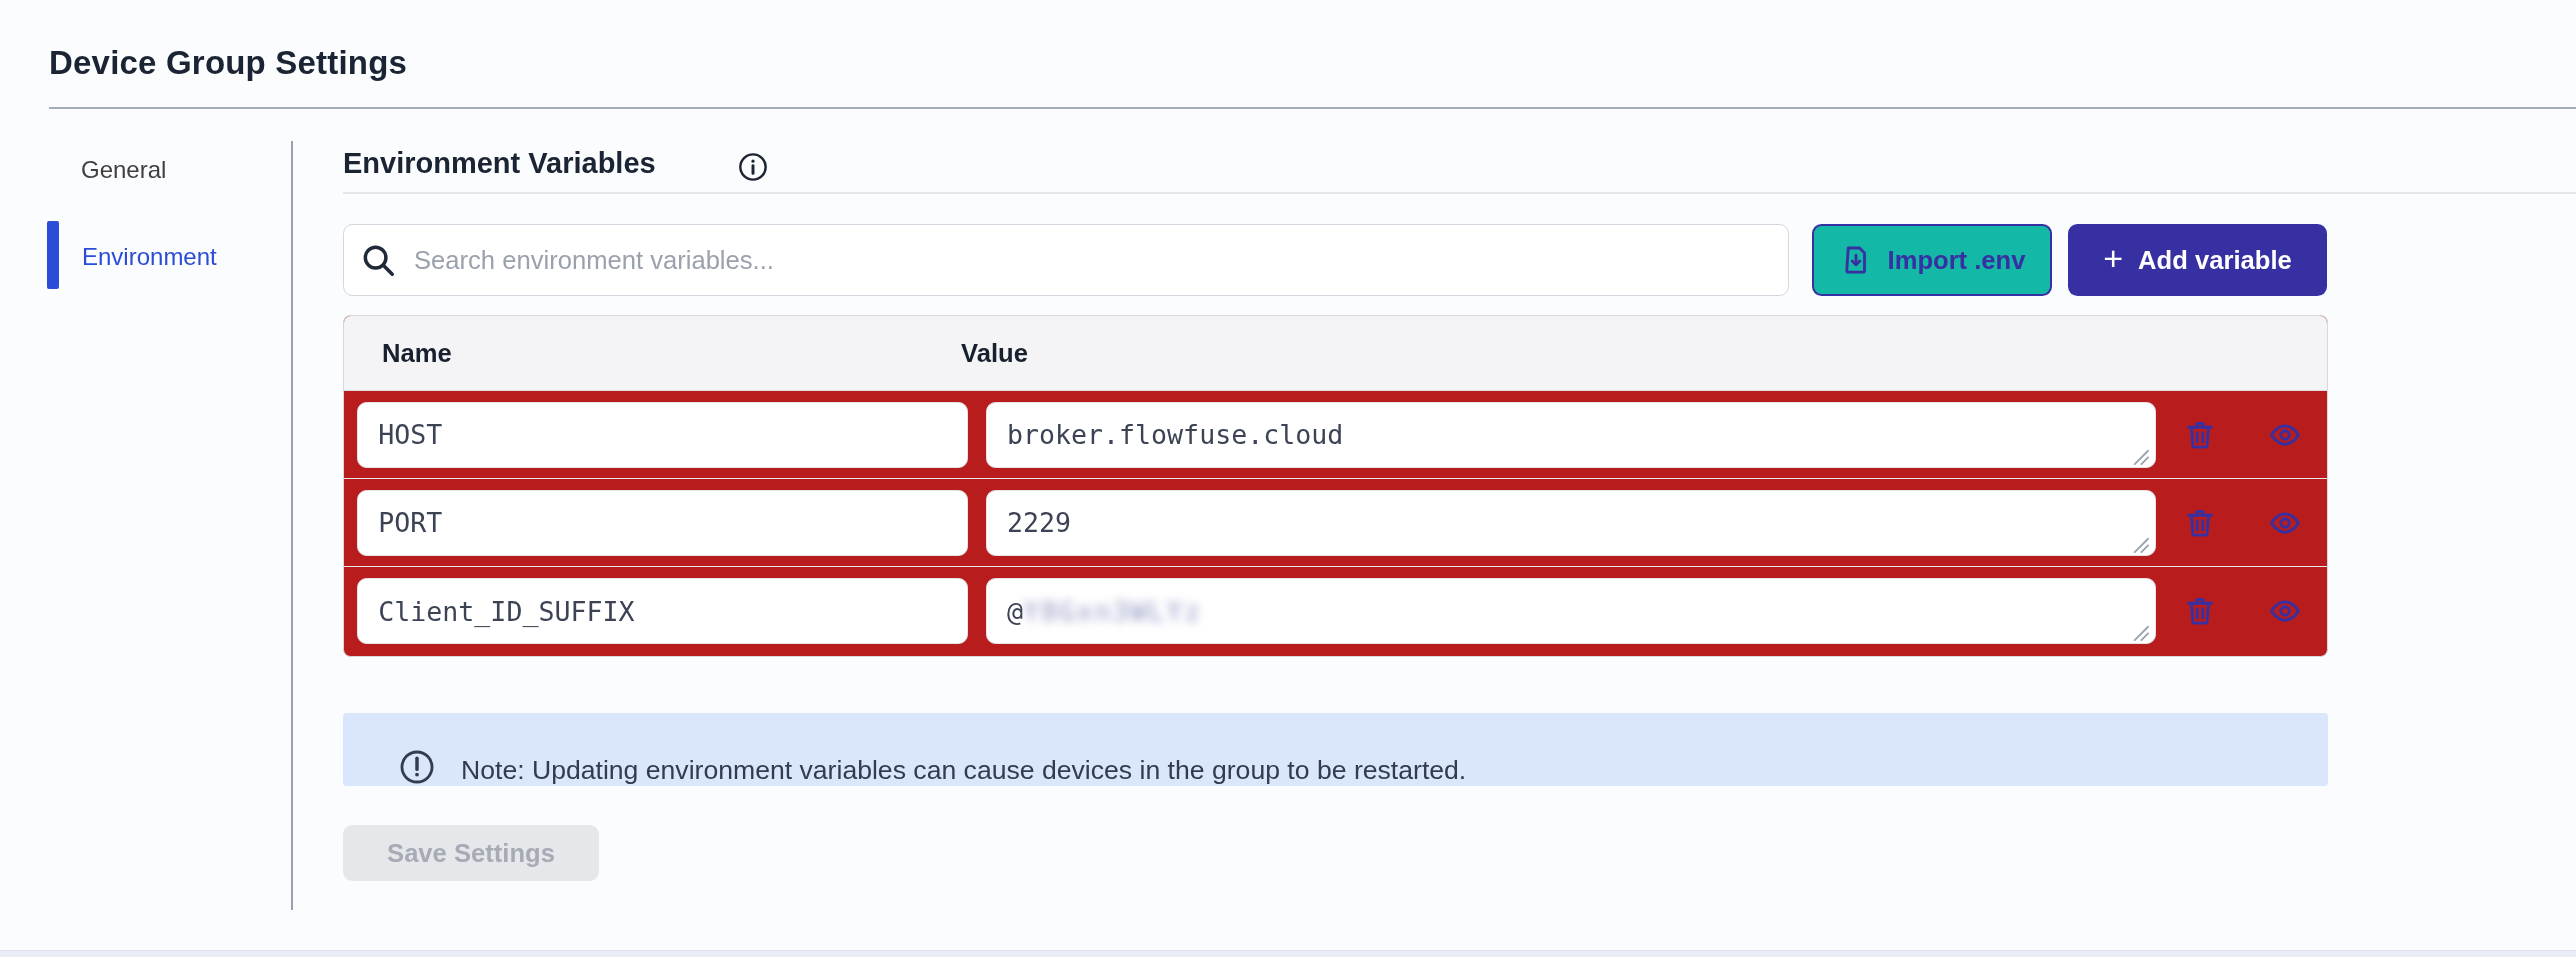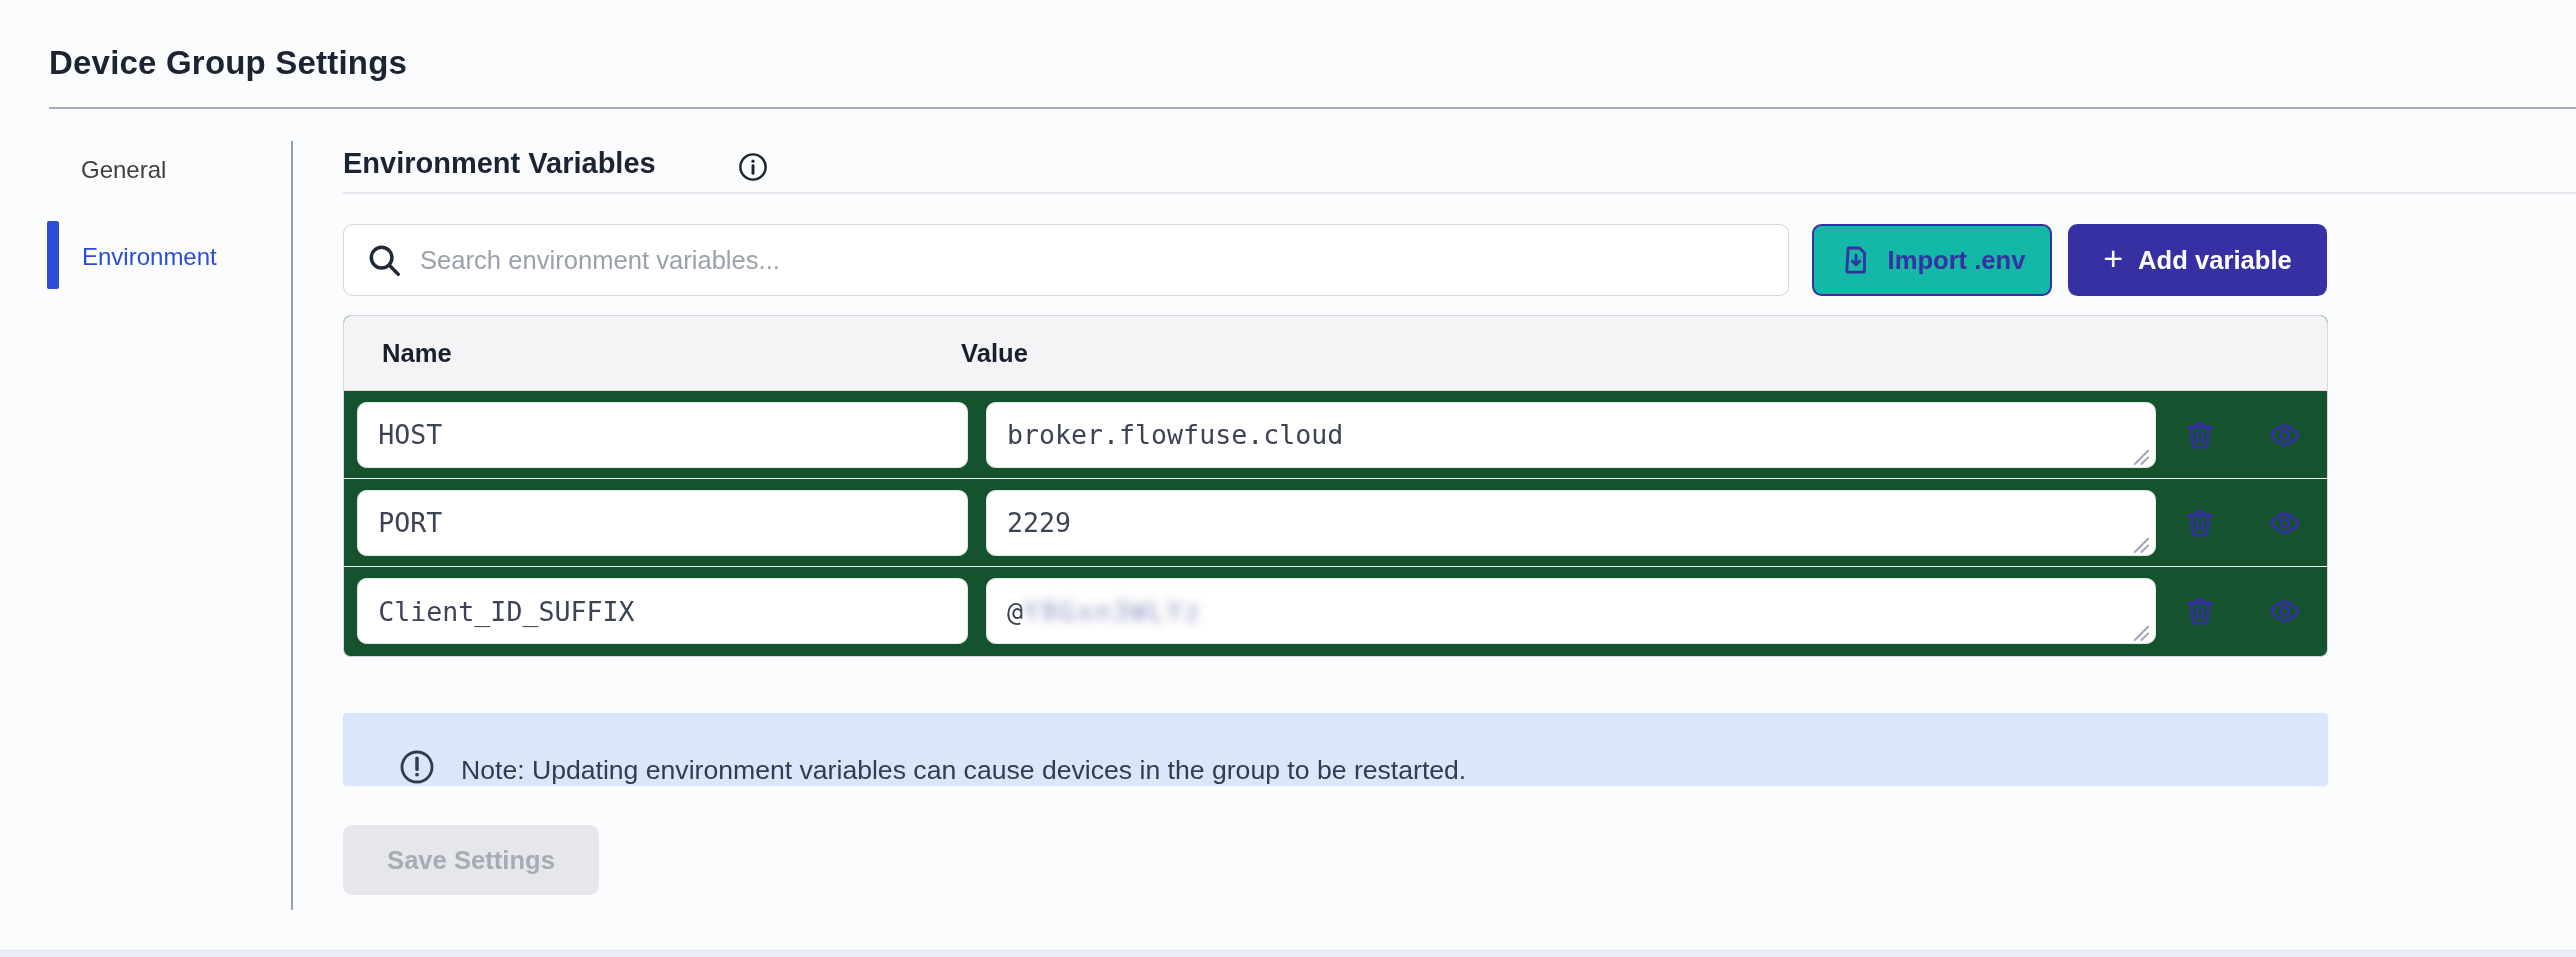--- a/index.html
+++ b/index.html
@@ -24,36 +24,36 @@
   .side-env { left:82px; top:243px; color:#2b4cd7; }
   .active-bar { left:47px; top:221px; width:12.3px; height:68px; background:#2b4cd7; border-radius:1.9px; }
 
   
   .main-heading { left:343px; top:147px; font-size:29px; font-weight:bold; color:#1b2433; }
   .info-icon { left:737px; top:151px; width:32px; height:32px; color:#1b2433; cursor:pointer; }
   .heading-divider { left:343px; right:0; top:192px; height:1.9px; background:#e4e6eb; }
 
   
   .search-wrap { left:343px; top:224px; width:1446px; height:72px; background:#fff;
-    border:1.9px solid #d3d6dd; border-radius:9.5px; display:flex; align-items:center; padding:0 21px; }
+    border:1.9px solid #d3d6dd; border-radius:9.5px; display:flex; align-items:center; padding:0 15px; }
   .search-icon { width:38px; height:38px; color:#1f2937; flex:none; }
   .search-input { border:none; outline:none; background:transparent; flex:1; margin-left:17px;
     font-size:25.6px; font-family:"Liberation Sans", sans-serif; color:#2f3747; }
   .search-input::placeholder { color:#9aa1ad; }
 
   .btn { display:flex; align-items:center; justify-content:center; gap:15px; border-radius:9.5px;
     font-size:25.6px; font-weight:bold; cursor:pointer; }
   .btn-import { left:1812px; top:224px; width:240px; height:72px; background:#14b8a6;
     border:2.8px solid #3730a3; color:#3730a3; }
   .btn-import svg { width:34px; height:34px; }
   .btn-add { left:2068px; top:224px; width:259px; height:72px; background:#3730a3; color:#fff; border:none; }
   .plus-glyph { font-size:34px; font-weight:normal; line-height:1; position:relative; top:-1.9px; }
 
   
-  .env-table { left:343px; top:315px; width:1985px; height:342px; background:#14532d;
+  .env-table { left:343px; top:315px; width:1985px; height:342px; background:#b91c1c;
     border:1.9px solid #d7d8dd; border-radius:7.6px; overflow:hidden; }
   .t-header { height:75px; background:#f4f4f6; border-bottom:1.9px solid #dbdce1;
     display:flex; align-items:center; font-size:25.6px; font-weight:bold; color:#18202e; }
   .col-name-h { padding-left:38px; width:617px; }
   .col-value-h { }
   .t-row { height:88px; display:flex; align-items:center; position:relative; border-bottom:1.9px solid #e7e8ec; }
   .t-row:last-child { border-bottom:none; }
   .field { height:66px; border:1.9px solid #e4e6ea; border-radius:9.5px; background:#fff;
     font-family:"DejaVu Sans Mono", monospace; font-size:26.6px; color:#3c4354;
     display:flex; align-items:center; padding:0 20px; }
@@ -66,21 +66,21 @@
   .icon-btn svg { width:100%; height:100%; }
   .blurred-value { filter:blur(4.7px); color:#8d93c0; letter-spacing:1.9px; }
 
   
   .note-banner { left:343px; top:713px; width:1985px; height:73px; background:#d9e6fb; border-radius:3.8px;
     display:flex; align-items:flex-end; padding:0 0 0 55px; }
   .note-icon { width:38px; height:38px; color:#333c4e; flex:none; }
   .note-text { margin-left:25px; font-size:26.6px; color:#333c4e; }
 
   
-  .btn-save { left:343px; top:825px; width:256px; height:70px; background:#e5e7ea; border:none;
+  .btn-save { left:343px; top:825px; width:256px; height:56px; background:#e5e7ea; border:none;
     border-radius:9.5px; font-size:25.6px; font-weight:bold; color:#a7abb6; cursor:default; }
 
   
   .bottom-strip { left:0; right:0; bottom:0; height:7.6px; background:#e9edf6; border-top:0.9px solid #dfe2ec; }
 </style>
 </head>
 <body>
 
 <div class="abs page-title">Device Group Settings</div>
 <div class="abs title-divider"></div>

